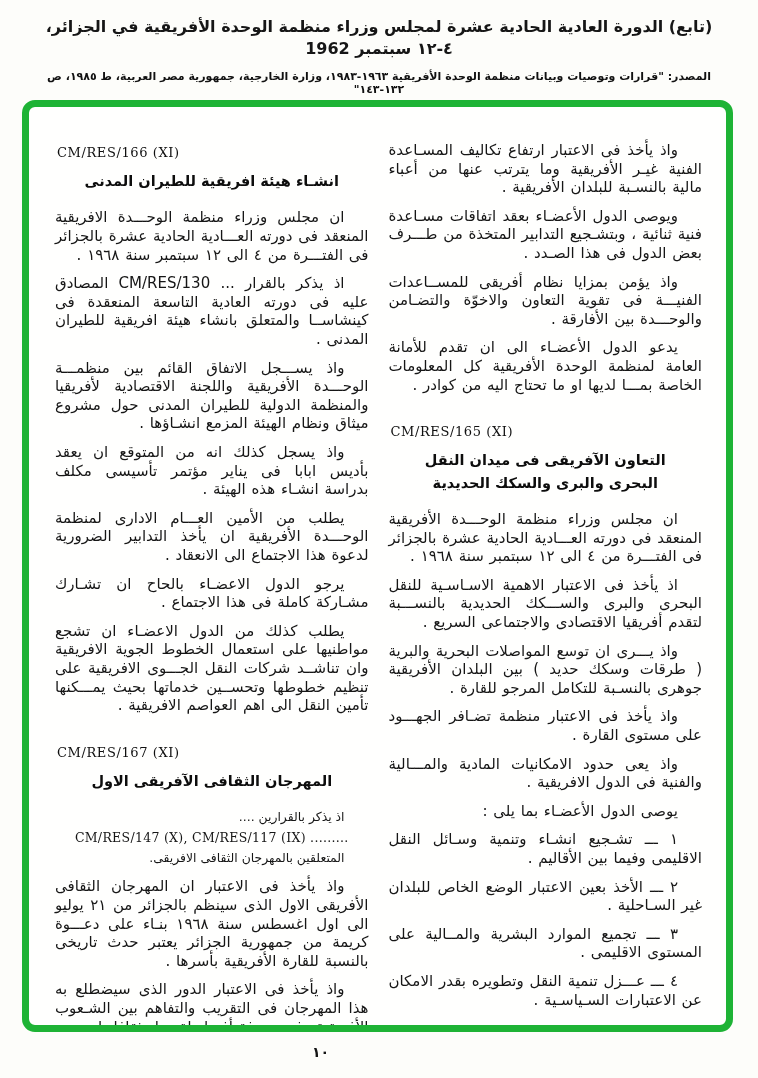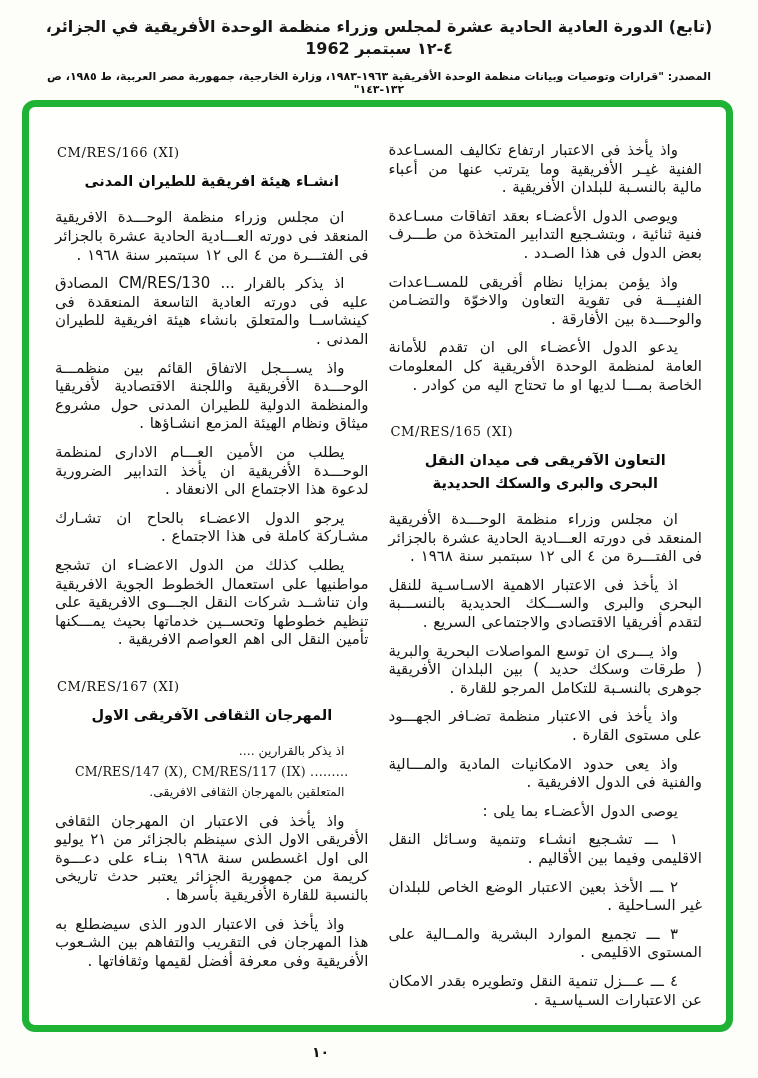--- a/index.html
+++ b/index.html
@@ -56,20 +56,21 @@
 </div>
 
 <div class="content-box">
 
   <div class="col">
     <div class="res-code">CM/RES/166 (XI)</div>
     <div class="res-title">انشـاء هيئة افريقية للطيران المدنى</div>
     <div class="para">ان مجلس وزراء منظمة الوحـــدة الافريقية المنعقد فى دورته العـــادية الحادية عشرة بالجزائر فى الفتـــرة من ٤ الى ١٢ سبتمبر سنة ١٩٦٨ .</div>
     <div class="para">اذ يذكر بالقرار ... CM/RES/130 المصادق عليه فى دورته العادية التاسعة المنعقدة فى كينشاســا والمتعلق بانشاء هيئة افريقية للطيران المدنى .</div>
     <div class="para">واذ يســـجل الاتفاق القائم بين منظمـــة الوحـــدة الأفريقية واللجنة الاقتصادية لأفريقيا والمنظمة الدولية للطيران المدنى حول مشروع ميثاق ونظام الهيئة المزمع انشـاؤها .</div>
+    <div class="para">واذ يسجل كذلك انه من المتوقع ان يعقد بأديس ابابا فى يناير مؤتمر تأسيسى مكلف بدراسة انشـاء هذه الهيئة .</div>
     <div class="para">يطلب من الأمين العـــام الادارى لمنظمة الوحـــدة الأفريقية ان يأخذ التدابير الضرورية لدعوة هذا الاجتماع الى الانعقاد .</div>
     <div class="para">يرجو الدول الاعضـاء بالحاح ان تشـارك مشـاركة كاملة فى هذا الاجتماع .</div>
     <div class="para">يطلب كذلك من الدول الاعضـاء ان تشجع مواطنيها على استعمال الخطوط الجوية الافريقية وان تناشــد شركات النقل الجـــوى الافريقية على تنظيم خطوطها وتحســين خدماتها بحيث يمـــكنها تأمين النقل الى اهم العواصم الافريقية .</div>
     <div class="spacer-lg"></div>
     <div class="res-code">CM/RES/167 (XI)</div>
     <div class="res-title">المهرجان الثقافى الآفريقى الاول</div>
     <div class="para-line">اذ يذكر بالقرارين ....</div>
     <div class="para-latin">CM/RES/147 (X), CM/RES/117 (IX) .........</div>
     <div class="para-line para-tail">المتعلقين بالمهرجان الثقافى الافريقى.</div>
     <div class="para">واذ يأخذ فى الاعتبار ان المهرجان الثقافى الأفريقى الاول الذى سينظم بالجزائر من ٢١ يوليو الى اول اغسطس سنة ١٩٦٨ بنـاء على دعـــوة كريمة من جمهورية الجزائر يعتبر حدث تاريخى بالنسبة للقارة الأفريقية بأسرها .</div>

